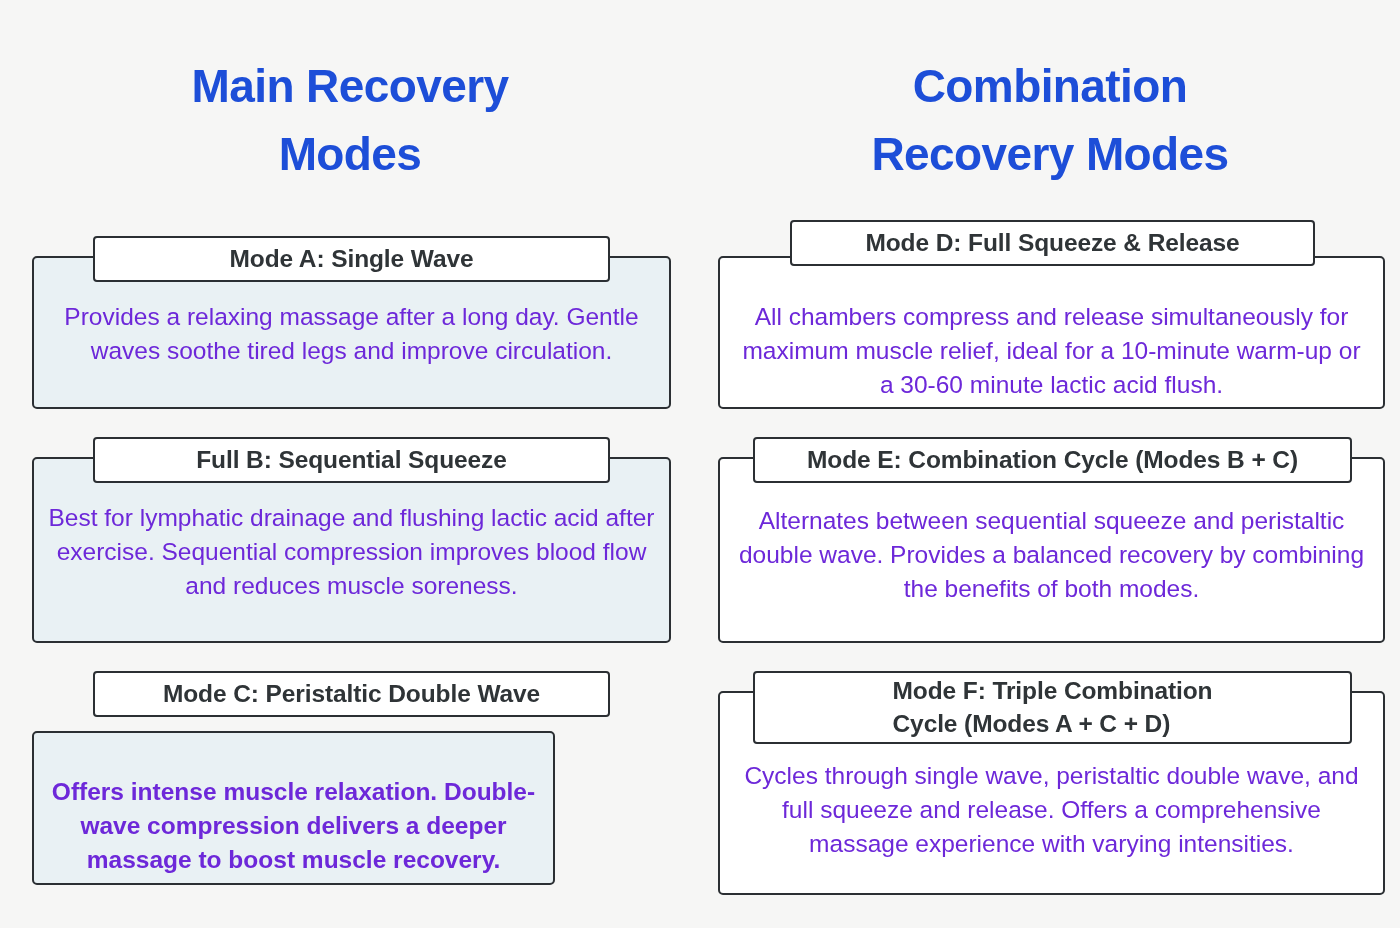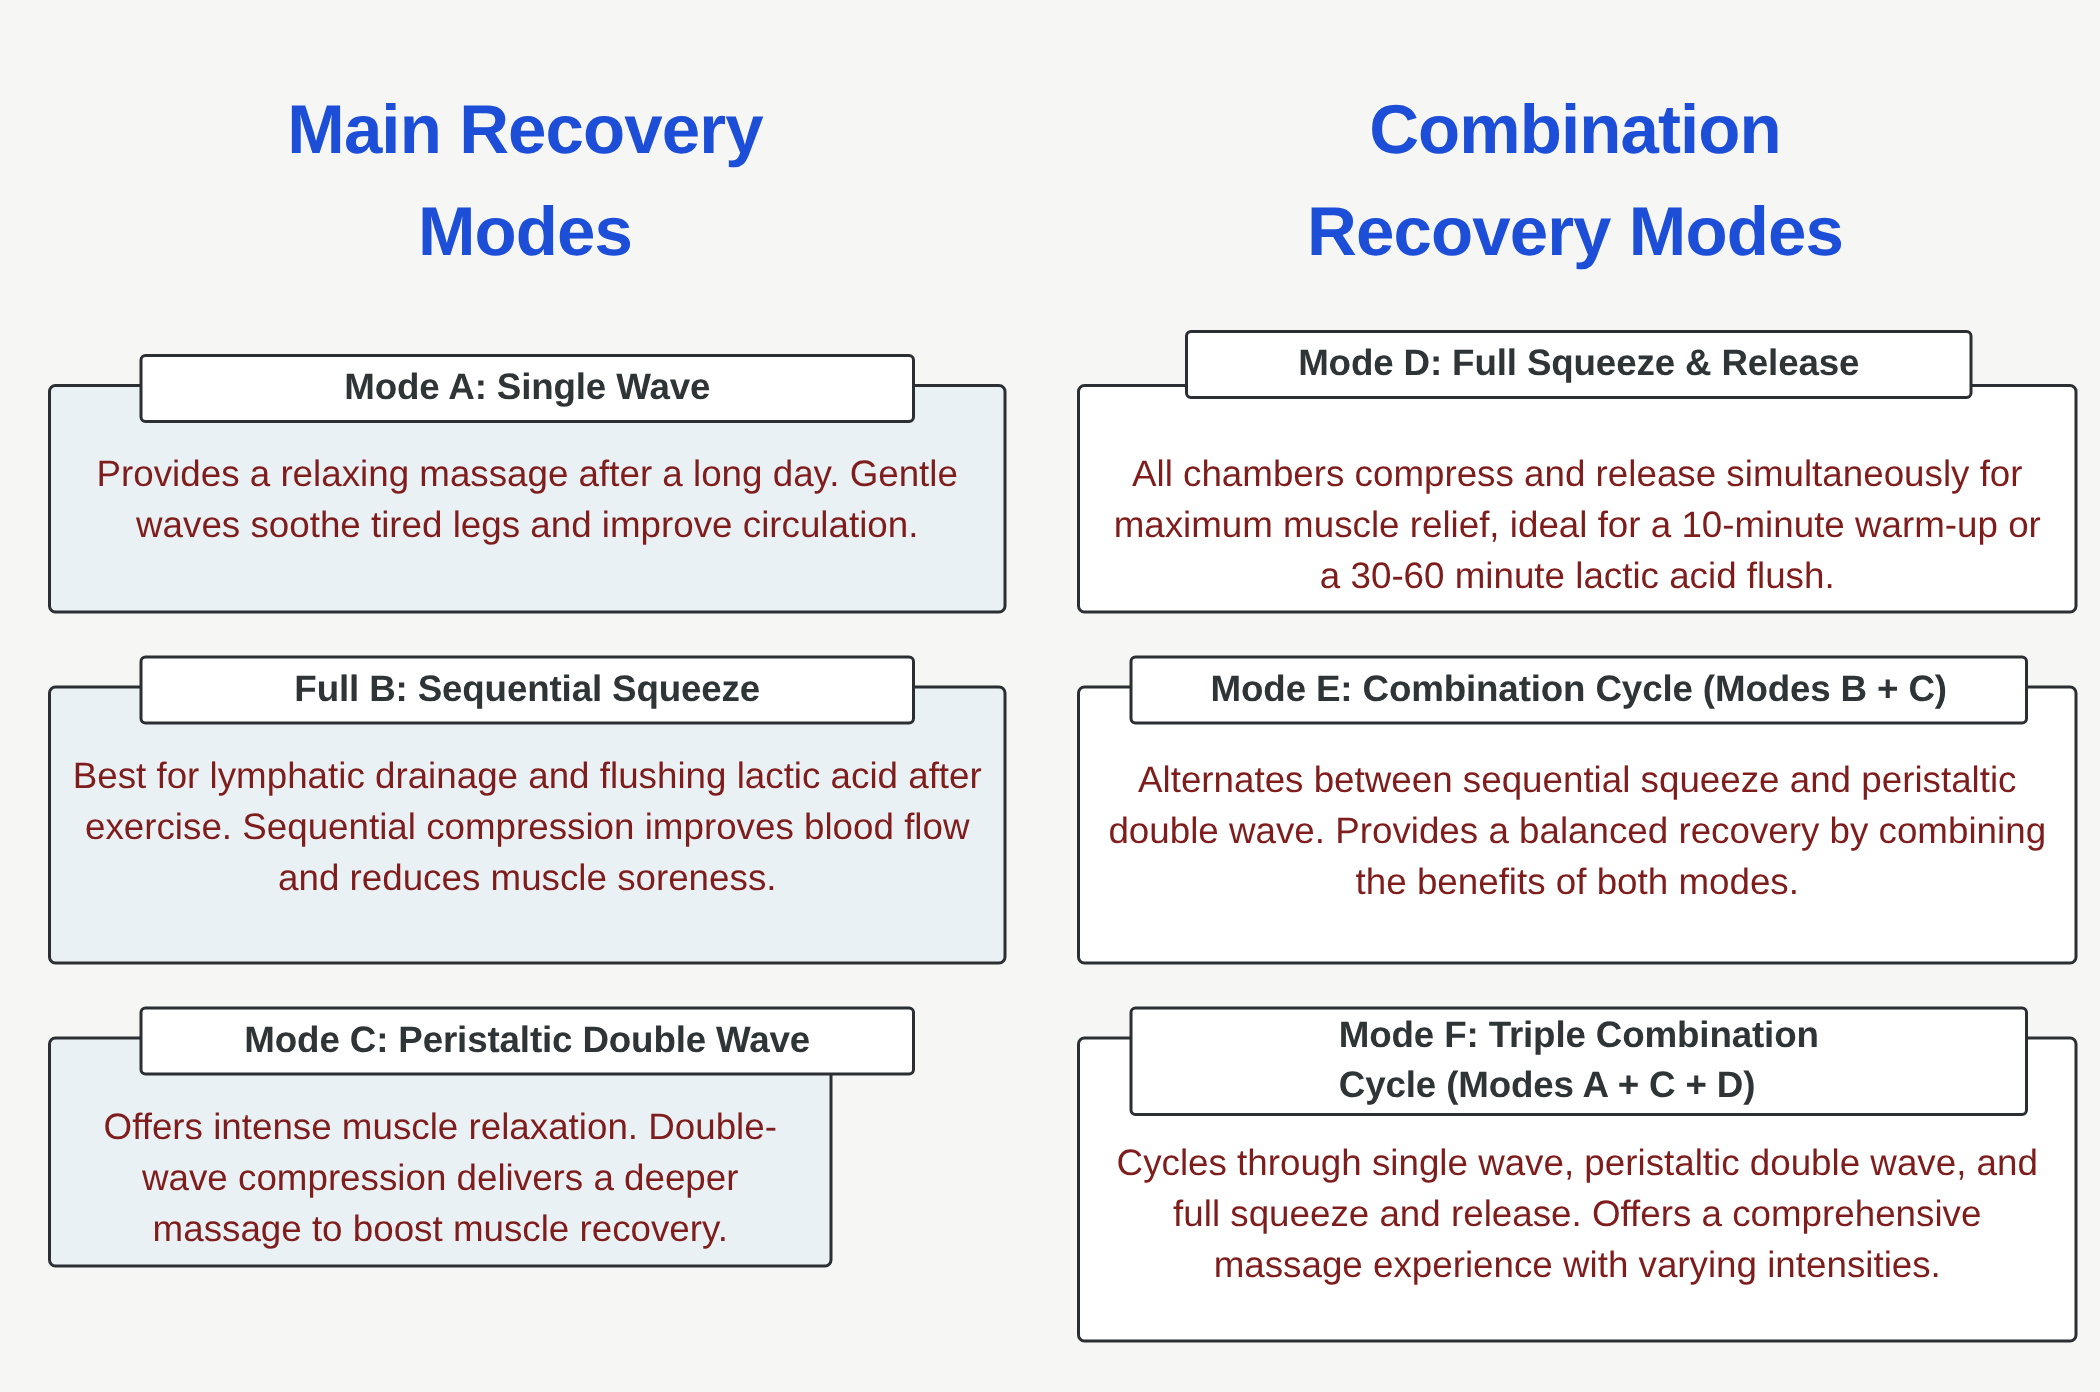--- a/index.html
+++ b/index.html
@@ -51,21 +51,21 @@
   .card.tint  { background: #e9f1f4; }
   .card.plain { background: #ffffff; padding-left: 20px; }
 
   .card-body {
     position: absolute;
     left: 0;
     right: 0;
     text-align: center;
     font-size: 24.5px;
     line-height: 1.38;
-    color: #7f1d1d;
+    color: #6d28d9;
     padding: 0 14px;
     white-space: pre-line;
   }
 
   .card-title {
     position: absolute;
     background: #ffffff;
     border: 2px solid #2b2f33;
     border-radius: 4px;
     display: flex;
@@ -94,21 +94,21 @@
     <div class="card tint" style="left:32px; top:256px; width:639px; height:153px;">
       <div class="card-body" style="top:42px;">Provides a relaxing massage after a long day. Gentle waves soothe tired legs and improve circulation.</div>
     </div>
     <div class="card-title" style="left:93px; top:236px; width:517px; height:46px;">Mode A: Single Wave</div>
 
     <div class="card tint" style="left:32px; top:457px; width:639px; height:186px;">
       <div class="card-body" style="top:42px;">Best for lymphatic drainage and flushing lactic acid after exercise. Sequential compression improves blood flow and reduces muscle soreness.</div>
     </div>
     <div class="card-title" style="left:93px; top:437px; width:517px; height:46px;">Full B: Sequential Squeeze</div>
 
-    <div class="card tint" style="left:32px; top:691px; width:523px; height:154px;">
+    <div class="card tint" style="left:32px; top:731px; width:523px; height:154px;font-weight:bold;">
       <div class="card-body" style="top:42px;">Offers intense muscle relaxation. Double-wave compression delivers a deeper massage to boost muscle recovery.</div>
     </div>
     <div class="card-title" style="left:93px; top:671px; width:517px; height:46px;">Mode C: Peristaltic Double Wave</div>
 
   </div>
 
   <div class="column right">
 
     <div class="column-title">Combination
 Recovery Modes</div>

